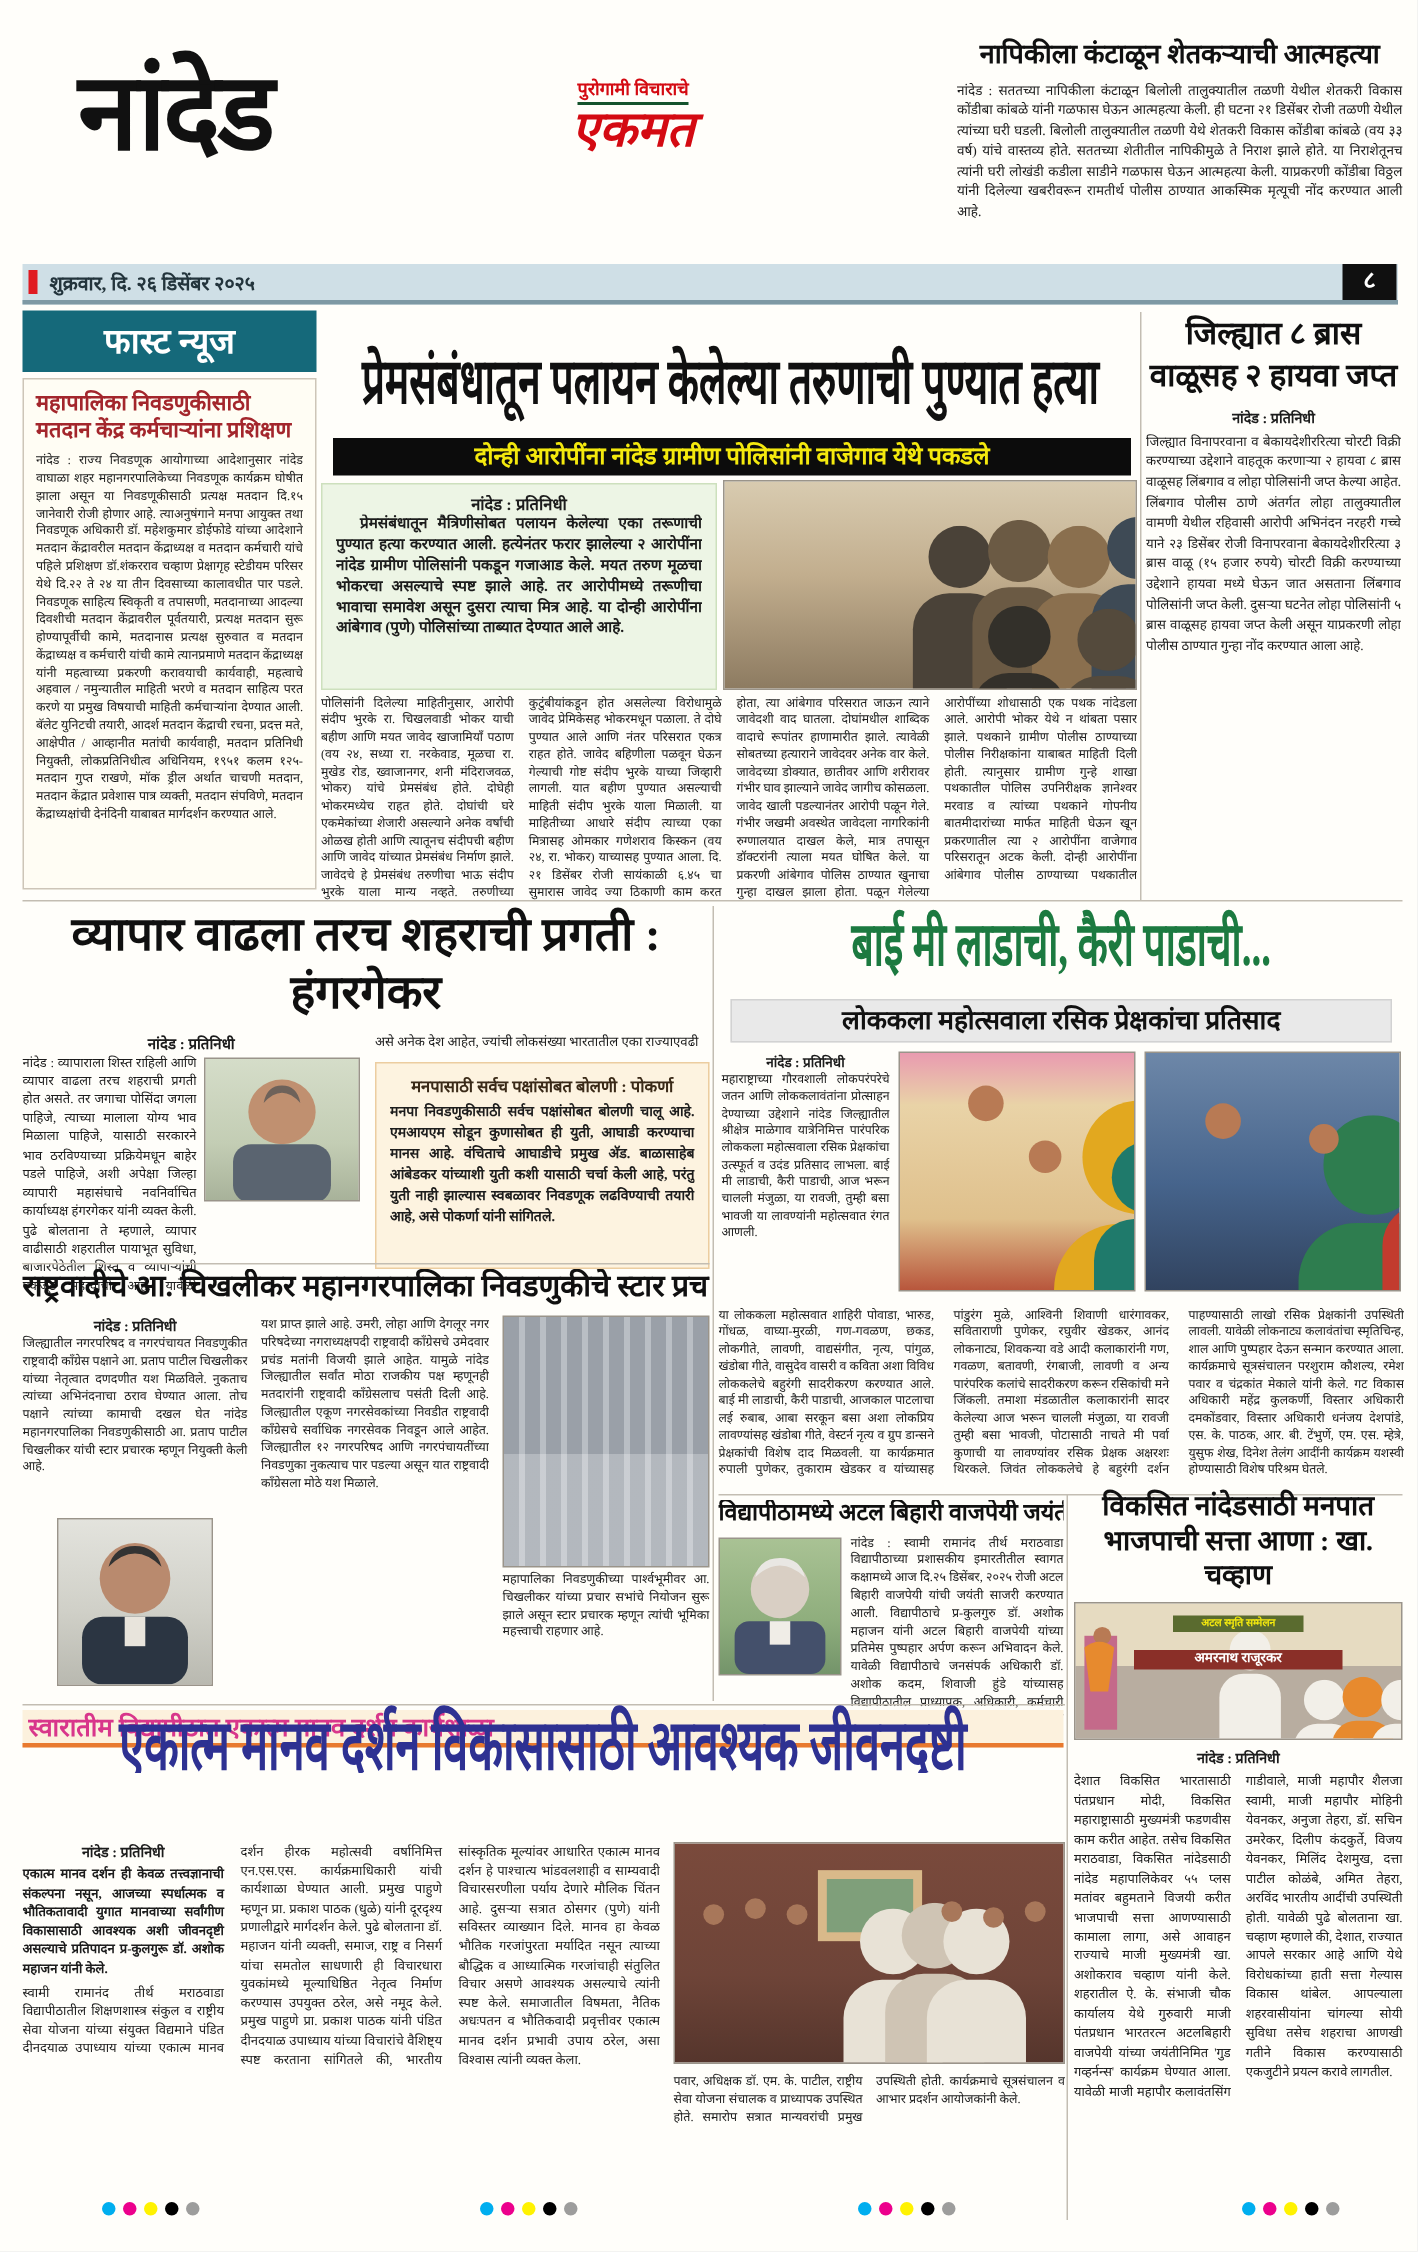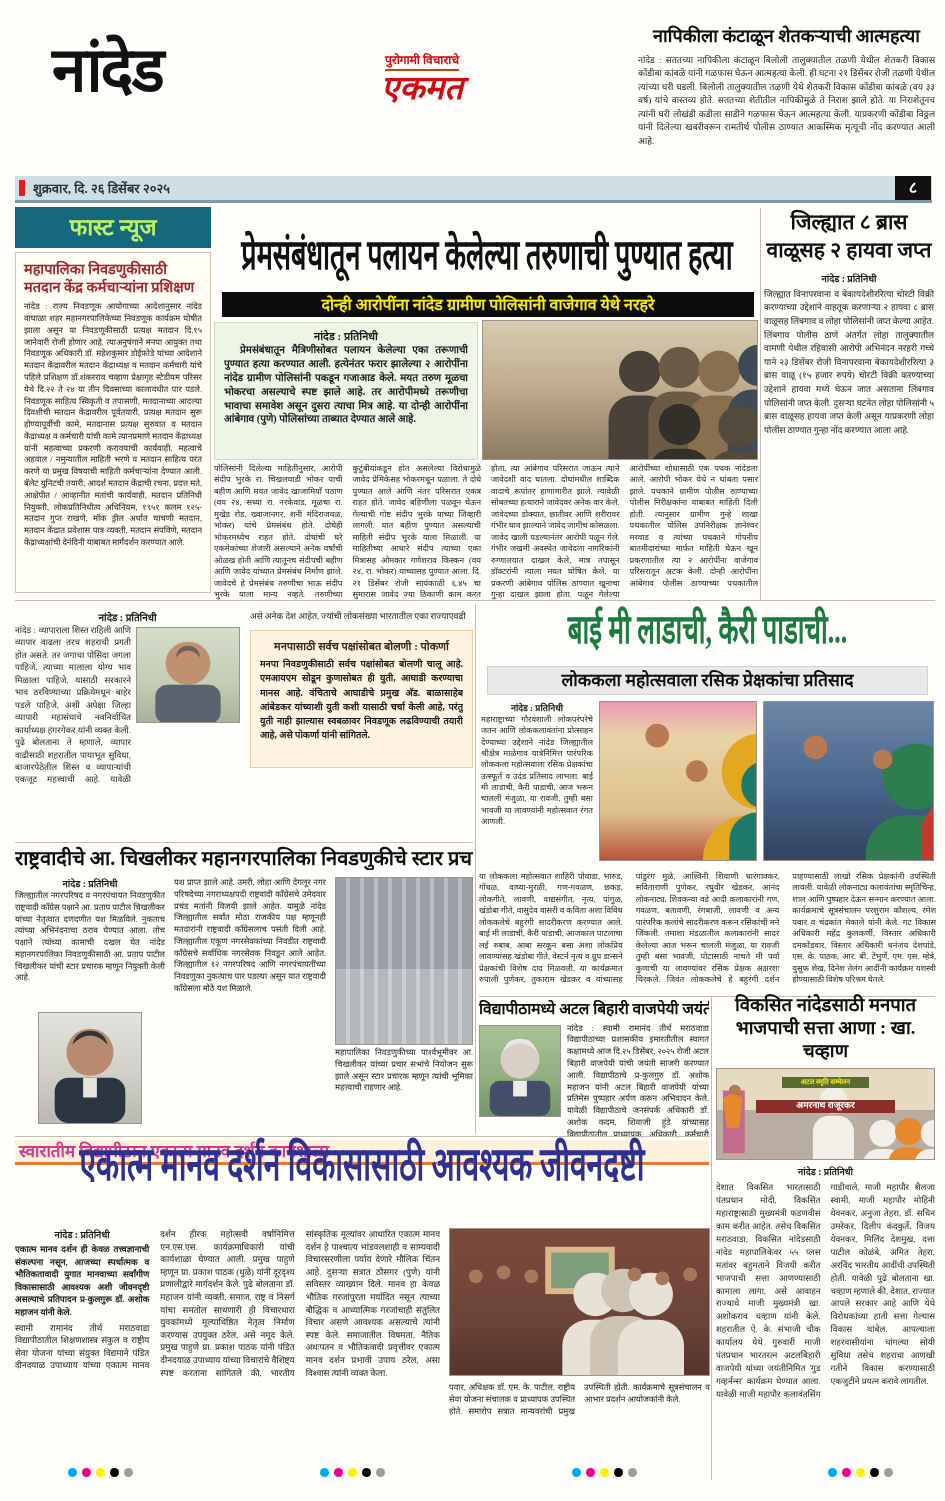--- a/index.html
+++ b/index.html
@@ -4,41 +4,41 @@
 <style>
   html,body{margin:0;padding:0;background:#e9e9e9;}
   .page{position:relative;width:945px;height:1501px;margin:0 auto;background:#fffefa;
         font-family:"Liberation Serif","DejaVu Serif",serif;color:#1c1c1c;overflow:hidden;}
   .abs{position:absolute;}
   .jtext{text-align:justify;text-justify:inter-word;}
   .byline{font-weight:800;text-align:center;}
   .clip{overflow:hidden;}
 
   
-  .mast-title{font-size:62px;line-height:1.05;font-weight:900;color:#111;letter-spacing:-2px;}
+  .mast-title{font-size:72px;line-height:1.05;font-weight:900;color:#111;letter-spacing:-2px;}
   .ekmat{color:#d40a12;text-align:center;}
-  .ekmat .tag{font-size:12px;font-weight:800;border-bottom:2px solid #c2410c;display:inline-block;padding-bottom:1px;}
+  .ekmat .tag{font-size:12px;font-weight:800;border-bottom:2px solid #14532d;display:inline-block;padding-bottom:1px;}
   .ekmat .brand{font-size:33px;font-weight:900;font-style:italic;line-height:1.05;}
   .next-badge{background:#1c9ad6;color:#fff;text-align:center;font-family:"Liberation Sans","DejaVu Sans",sans-serif;
       font-weight:800;font-style:italic;font-size:43px;line-height:56px;letter-spacing:4px;border-radius:3px;
       box-shadow:0 2px 0 #0d6fa3;}
   
   .datebar{background:#cfdfe6;border-bottom:3px solid #7e99a4;}
   .datebar .redsq{position:absolute;left:4px;top:4px;width:6px;height:16px;background:#e01b22;}
   .datebar .dtext{position:absolute;left:18px;top:3px;font-size:13px;font-weight:800;color:#23343c;}
   .pagenum{position:absolute;right:1px;top:0;width:36px;height:24px;background:#101010;color:#fff;
       text-align:center;font-size:16px;font-weight:800;line-height:24px;}
 
   
   .hl{font-weight:900;color:#101010;text-align:center;}
   .cond{display:inline-block;transform:scaleY(1.55);transform-origin:top center;width:100%;}
   .kicker-bar{background:#0c0c0c;color:#f4e90e;font-weight:800;text-align:center;}
   .intro-box{background:#edf5e5;border:1px solid #cde0bd;box-sizing:border-box;padding:5px 9px;}
   .redhead{color:#a3262c;font-weight:800;line-height:1.25;}
-  .teal-tab{background:#15697a;color:#bef264;font-weight:800;text-align:center;}
+  .teal-tab{background:#15697a;color:#ffffff;font-weight:800;text-align:center;}
   .peach-box{background:#fdf3e0;border:1px solid #eccda0;box-sizing:border-box;padding:7px 9px;}
   .strap{background:#fcf1dd;color:#d8368b;font-weight:800;border-bottom:3px solid #e8792e;}
   .blue-hl{color:#2e3192;}
   .green-hl{color:#1c7a40;}
   .gray-bar{background:#e9e9e9;border:1px solid #d2d2d2;font-weight:800;text-align:center;color:#111;}
 
   .rule-v{position:absolute;width:1px;background:#c3bdb2;}
   .rule-h{position:absolute;height:1px;background:#c3bdb2;}
 
   
@@ -88,21 +88,21 @@
 
   <div class="abs teal-tab" style="left:15px;top:207px;width:196px;height:41px;font-size:23px;line-height:41px;">फास्ट न्यूज</div>
   <div class="abs" style="left:15px;top:252px;width:196px;height:341px;border:1px solid #cdc5b8;box-sizing:border-box;padding:7px 8px;background:#fffdf4;">
     <div class="redhead" style="font-size:14.5px;">महापालिका निवडणुकीसाठी मतदान केंद्र कर्मचाऱ्यांना प्रशिक्षण</div>
     <div class="jtext clip" style="margin-top:5px;font-size:8.3px;line-height:1.42;height:290px;">नांदेड : राज्य निवडणूक आयोगाच्या आदेशानुसार नांदेड वाघाळा शहर महानगरपालिकेच्या निवडणूक कार्यक्रम घोषीत झाला असून या निवडणूकीसाठी प्रत्यक्ष मतदान दि.१५ जानेवारी रोजी होणार आहे. त्याअनुषंगाने मनपा आयुक्त तथा निवडणूक अधिकारी डॉ. महेशकुमार डोईफोडे यांच्या आदेशाने मतदान केंद्रावरील मतदान केंद्राध्यक्ष व मतदान कर्मचारी यांचे पहिले प्रशिक्षण डॉ.शंकरराव चव्हाण प्रेक्षागृह स्टेडीयम परिसर येथे दि.२२ ते २४ या तीन दिवसाच्या कालावधीत पार पडले. निवडणूक साहित्य स्विकृती व तपासणी, मतदानाच्या आदल्या दिवशीची मतदान केंद्रावरील पूर्वतयारी, प्रत्यक्ष मतदान सुरू होण्यापूर्वीची कामे, मतदानास प्रत्यक्ष सुरुवात व मतदान केंद्राध्यक्ष व कर्मचारी यांची कामे त्यानप्रमाणे मतदान केंद्राध्यक्ष यांनी महत्वाच्या प्रकरणी करावयाची कार्यवाही, महत्वाचे अहवाल / नमुन्यातील माहिती भरणे व मतदान साहित्य परत करणे या प्रमुख विषयाची माहिती कर्मचाऱ्यांना देण्यात आली. बॅलेट युनिटची तयारी, आदर्श मतदान केंद्राची रचना, प्रदत्त मते, आक्षेपीत / आव्हानीत मतांची कार्यवाही, मतदान प्रतिनिधी नियुक्ती, लोकप्रतिनिधीत्व अधिनियम, १९५१ कलम १२५- मतदान गुप्त राखणे, मॉक ड्रील अर्थात चाचणी मतदान, मतदान केंद्रात प्रवेशास पात्र व्यक्ती, मतदान संपविणे, मतदान केंद्राध्यक्षांची देनंदिनी याबाबत मार्गदर्शन करण्यात आले.</div>
   </div>
 
   <div class="abs clip" style="left:214px;top:224px;width:546px;height:66px;">
     <div class="hl cond" style="font-size:27px;white-space:nowrap;">प्रेमसंबंधातून पलायन केलेल्या तरुणाची पुण्यात हत्या</div>
   </div>
-  <div class="abs kicker-bar" style="left:222px;top:292px;width:532px;height:25px;font-size:16px;line-height:25px;">दोन्ही आरोपींना नांदेड ग्रामीण पोलिसांनी वाजेगाव येथे नरहरे</div>
+  <div class="abs kicker-bar" style="left:222px;top:292px;width:532px;height:25px;font-size:16px;line-height:25px;">दोन्ही आरोपींना नांदेड ग्रामीण पोलिसांनी वाजेगाव येथे पकडले</div>
   <div class="abs intro-box" style="left:214px;top:322px;width:264px;height:138px;">
     <div class="byline" style="font-size:11px;">नांदेड : प्रतिनिधी</div>
     <div class="jtext clip" style="font-size:10.2px;font-weight:600;line-height:1.36;height:110px;text-indent:16px;">प्रेमसंबंधातून मैत्रिणीसोबत पलायन केलेल्या एका तरूणाची पुण्यात हत्या करण्यात आली. हत्येनंतर फरार झालेल्या २ आरोपींना नांदेड ग्रामीण पोलिसांनी पकडून गजाआड केले. मयत तरुण मूळचा भोकरचा असल्याचे स्पष्ट झाले आहे. तर आरोपीमध्ये तरूणीचा भावाचा समावेश असून दुसरा त्याचा मित्र आहे. या दोन्ही आरोपींना आंबेगाव (पुणे) पोलिसांच्या ताब्यात देण्यात आले आहे.</div>
   </div>
   <div class="abs ph ph-group" style="left:482px;top:320px;width:276px;height:140px;">
     <svg viewBox="0 0 276 140" preserveAspectRatio="none">
       <use href="#person" x="20" y="30" fill="#4a4238"></use>
         <use href="#person" x="60" y="26" fill="#6b5a44"></use>
       <use href="#person" x="100" y="30" fill="#8a6f4e" transform="scale(1)"></use>
         <use href="#person" x="140" y="24" fill="#3e4a55"></use>
@@ -118,20 +118,21 @@
   <div class="abs" style="left:764px;top:208px;width:170px;">
     <div class="hl" style="font-size:21px;line-height:1.35;">जिल्ह्यात ८ ब्रास वाळूसह २ हायवा जप्त</div>
     <div class="byline" style="margin-top:7px;font-size:9.5px;">नांदेड : प्रतिनिधी</div>
     <div class="jtext clip" style="margin-top:3px;font-size:8.8px;line-height:1.55;height:300px;">जिल्ह्यात विनापरवाना व बेकायदेशीररित्या चोरटी विक्री करण्याच्या उद्देशाने वाहतूक करणाऱ्या २ हायवा ८ ब्रास वाळूसह लिंबगाव व लोहा पोलिसांनी जप्त केल्या आहेत. लिंबगाव पोलीस ठाणे अंतर्गत लोहा तालुक्यातील वामणी येथील रहिवासी आरोपी अभिनंदन नरहरी गच्चे याने २३ डिसेंबर रोजी विनापरवाना बेकायदेशीररित्या ३ ब्रास वाळू (१५ हजार रुपये) चोरटी विक्री करण्याच्या उद्देशाने हायवा मध्ये घेऊन जात असताना लिंबगाव पोलिसांनी जप्त केली. दुसऱ्या घटनेत लोहा पोलिसांनी ५ ब्रास वाळूसह हायवा जप्त केली असून याप्रकरणी लोहा पोलीस ठाण्यात गुन्हा नोंद करण्यात आला आहे.</div>
   </div>
 
   <div class="rule-v" style="left:760px;top:208px;height:392px;"></div>
   <div class="rule-h" style="left:15px;top:600px;width:920px;"></div>
 
   <div class="abs" style="left:15px;top:604px;width:458px;">
+    <div class="hl" style="font-size:31px;line-height:1.25;">व्यापार वाढला तरच शहराची प्रगती : हंगरगेकर</div>
     <div style="display:flex;gap:10px;margin-top:6px;">
       <div style="width:225px;">
         <div class="byline" style="font-size:10px;">नांदेड : प्रतिनिधी</div>
         <div class="ph ph-portrait1" style="float:right;width:104px;height:96px;margin:3px 0 3px 5px;">
           <svg viewBox="0 0 100 96" preserveAspectRatio="none">
               <circle cx="50" cy="36" r="22" fill="#c09070"></circle>
               <path d="M38 30 q12 -14 24 0 q-2 -12 -12 -12 q-10 0 -12 12z" fill="#6e625a"></path>
               <rect x="18" y="58" width="64" height="40" rx="12" fill="#5a6470"></rect>
             </svg>
         </div>

